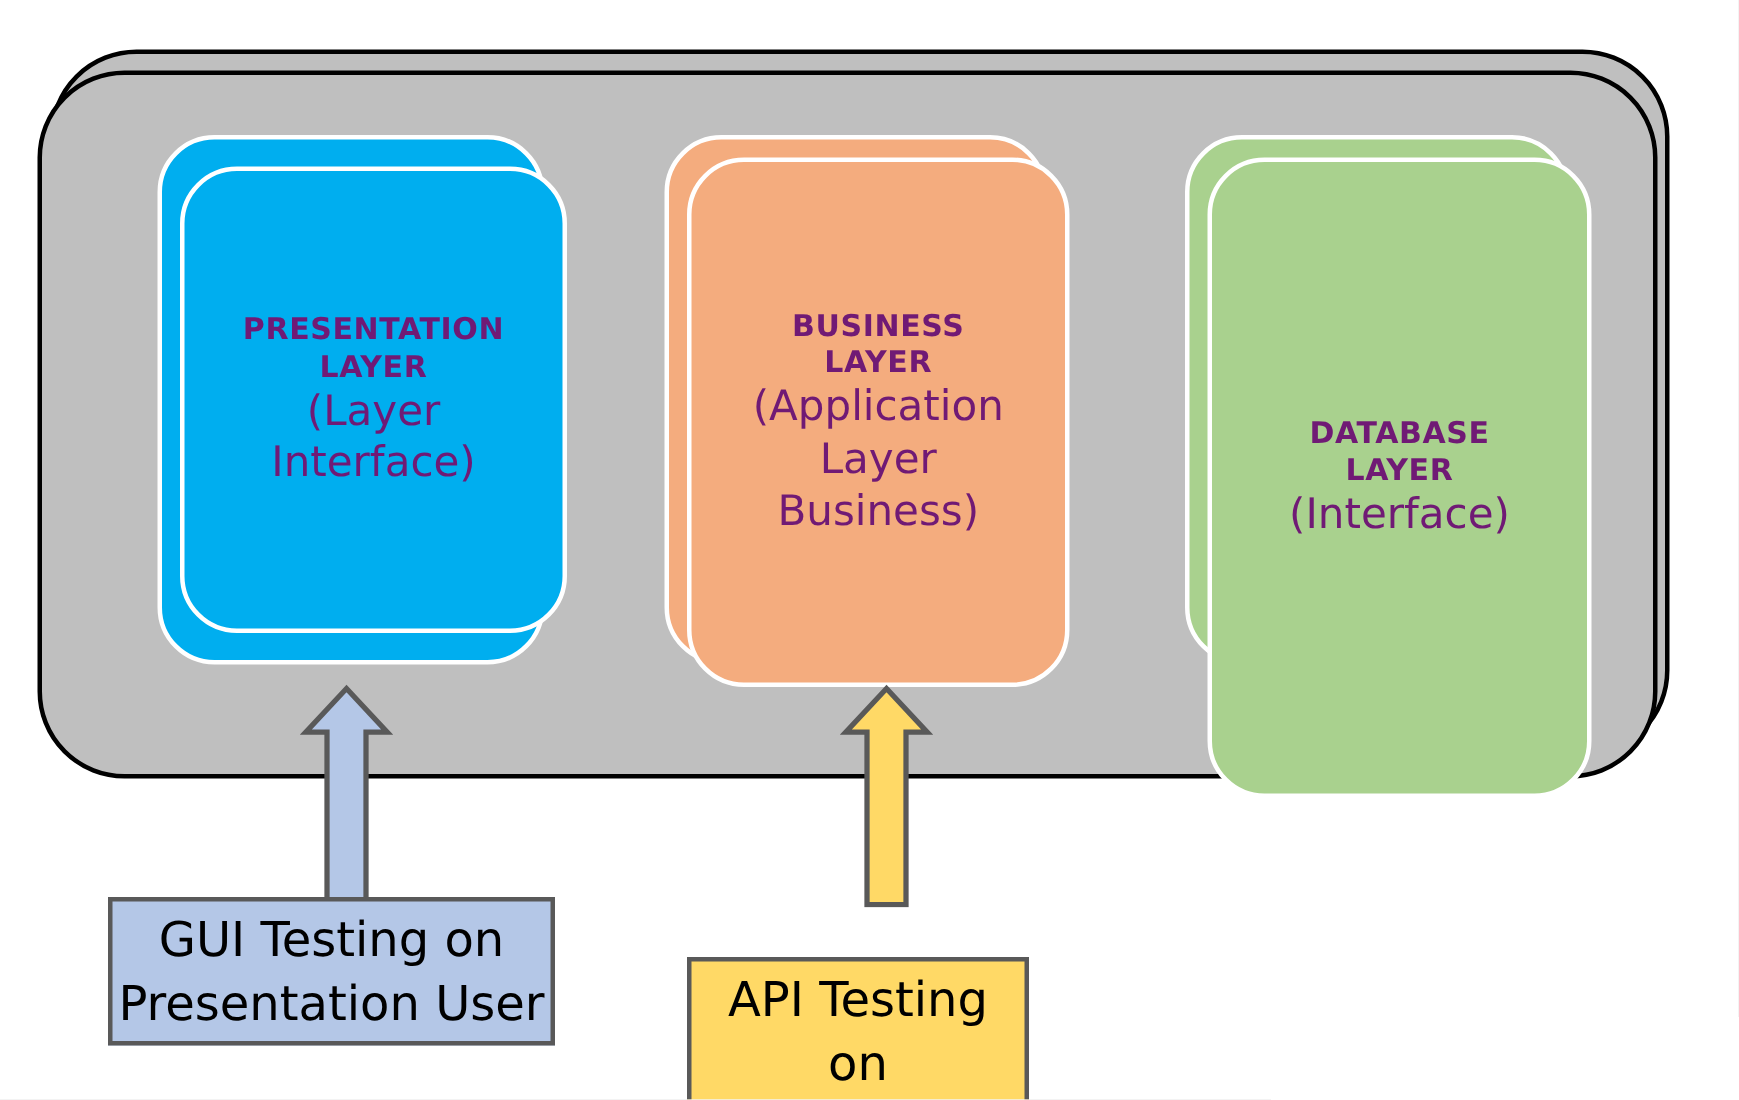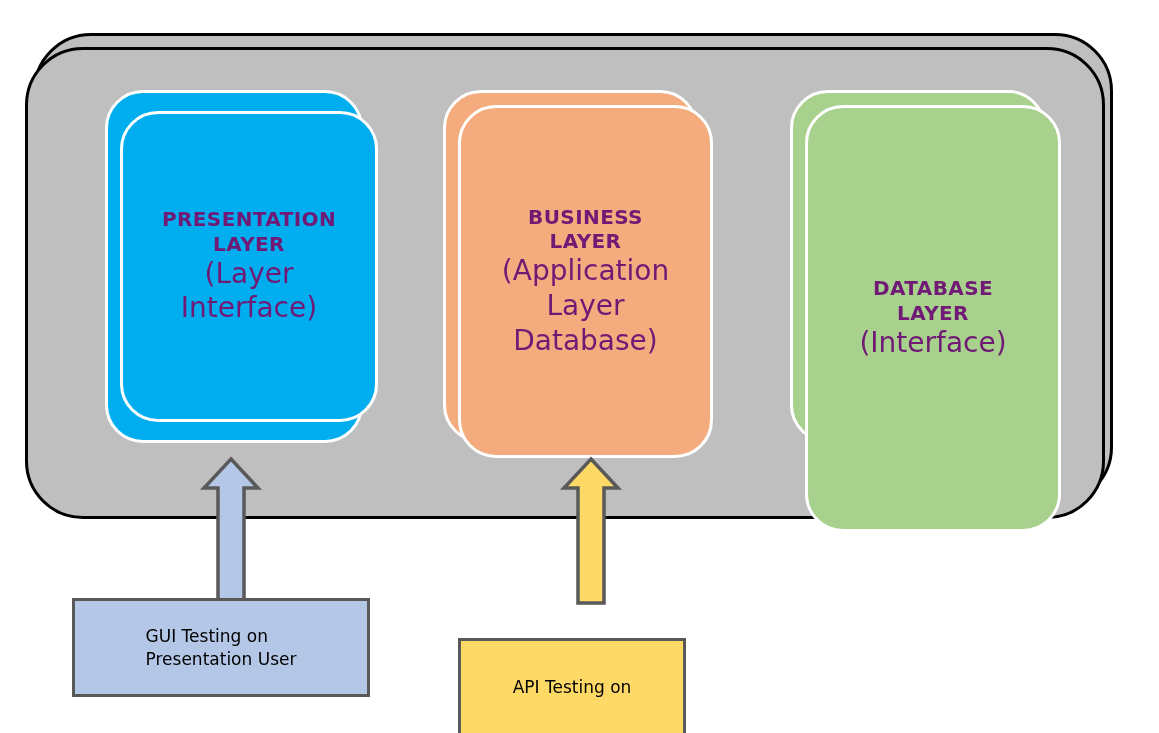--- a/index.html
+++ b/index.html
@@ -82,23 +82,23 @@
   }
 
   
   .test-box {
     position: absolute;
     border: 3px solid #595959;
     box-sizing: border-box;
     display: flex;
     align-items: center;
     justify-content: center;
-    text-align: left;
+    text-align: center;
     color: #000000;
-    font-size: 17px;
+    font-size: 32px;
     line-height: 1.32;
   }
 </style>
 </head>
 <body>
 
 <div id="canvas">
 
   <div class="outer-back"></div>
   <div class="outer-front"></div>
@@ -112,21 +112,21 @@
     </div>
   </div>
 
   <div class="layer-back" style="left:443px; top:90px; width:255px; height:353px; background:#f4ac7e;"></div>
   <div class="layer-front" style="left:458px; top:105px; width:255px; height:353px; background:#f4ac7e;">
     <div class="layer-text">
       <div class="layer-title">BUSINESS</div>
       <div class="layer-title">LAYER</div>
       <div class="layer-sub">(Application</div>
       <div class="layer-sub">Layer</div>
-      <div class="layer-sub">Database)</div>
+      <div class="layer-sub">Business)</div>
     </div>
   </div>
 
   <div class="layer-back" style="left:790px; top:90px; width:256px; height:353px; background:#a9d18e;"></div>
   <div class="layer-front" style="left:805px; top:105px; width:256px; height:427px; background:#a9d18e;">
     <div class="layer-text">
       <div class="layer-title">DATABASE</div>
       <div class="layer-title">LAYER</div>
       <div class="layer-sub">(Interface)</div>
     </div>

